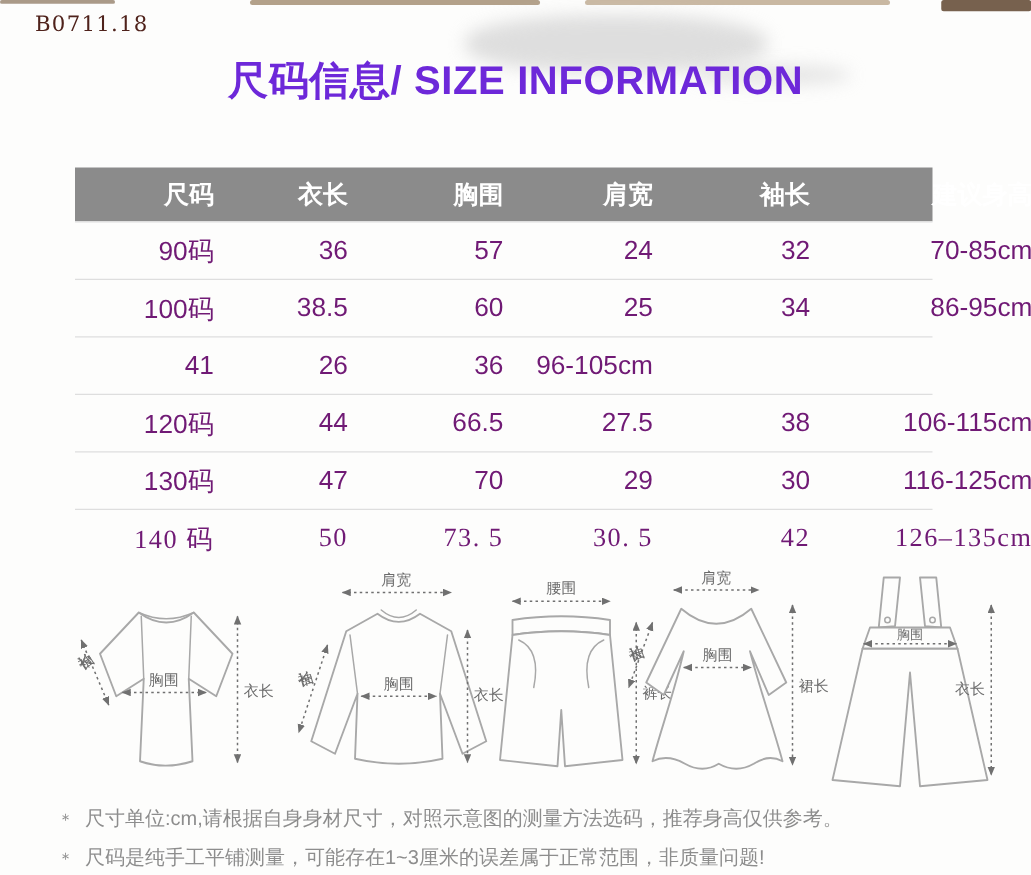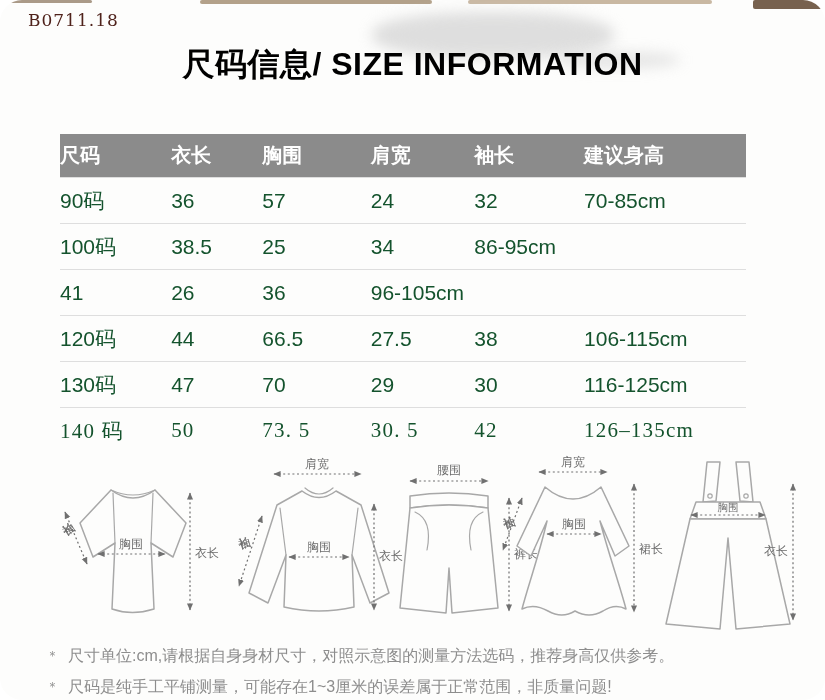--- a/index.html
+++ b/index.html
@@ -1,45 +1,44 @@
 <!DOCTYPE html>
 <html><head>
 <meta charset="utf-8">
 <style>
   html,body{margin:0;padding:0;}
   .page{
     position:relative;width:825px;height:700px;overflow:hidden;
     background:#fdfdfc;color:#2f2f2f;
     font-family:"Liberation Sans","DejaVu Sans",sans-serif;
-    border-radius:22px;
   }
   
   .artifact{position:absolute;border-radius:2px;}
   .a1{left:0;top:0;width:92px;height:3px;background:#8d7862;opacity:.75;}
   .a2{left:200px;top:0;width:232px;height:4px;background:#a08a6d;opacity:.8;}
   .a3{left:468px;top:0;width:244px;height:4px;background:#b29a7c;opacity:.7;}
   .a4{left:753px;top:0;width:72px;height:9px;background:#77614e;}
   .smudge{position:absolute;background:#d4d4d4;border-radius:45%;filter:blur(7px);}
   .s1{left:372px;top:12px;width:242px;height:46px;opacity:.75;}
   .s2{left:556px;top:52px;width:124px;height:16px;opacity:.6;}
   
   .code{
     position:absolute;left:28px;top:10px;font-size:17px;letter-spacing:1px;
     color:#4f221b;font-family:"DejaVu Serif","Liberation Serif",serif;
   }
   .title{
     position:absolute;left:0;right:0;top:22px;text-align:center;
-    font-size:32px;font-weight:bold;color:#000000;letter-spacing:.5px;
+    font-size:32px;font-weight:bold;color:#6d28d9;letter-spacing:.5px;
   }
   
   .table{position:absolute;left:60px;top:134px;width:686px;}
   .grid{display:grid;grid-template-columns:16.2% 13.3% 15.8% 15.1% 16% 23.6%;
-        align-items:center;text-align:left;}
+        align-items:center;text-align:right;gap:16px;}
   .thead{height:43px;background:#8b8b8b;color:#ffffff;font-size:20px;font-weight:600;}
-  .trow{height:45px;font-size:21px;color:#14532d;}
+  .trow{height:45px;font-size:21px;color:#701a75;}
   .trow:not(:first-of-type){border-top:1px solid #dedede;}
   .trow.alt{font-family:"Liberation Serif","DejaVu Serif",serif;letter-spacing:1.2px;}
   
   .diagrams{position:absolute;left:0;top:452px;width:825px;height:188px;}
   .diagrams svg{position:absolute;overflow:visible;}
   .garment{fill:#fdfdfc;stroke:#a8a8a8;stroke-width:1.5;stroke-linejoin:round;stroke-linecap:round;}
   .seam{fill:none;stroke:#a8a8a8;stroke-width:1.2;stroke-linecap:round;}
   .meas{fill:none;stroke:#707070;stroke-width:1.2;stroke-dasharray:2 2.6;}
   .dlabel{font-size:12px;fill:#6c6c6c;}
   .dlabel.sm{font-size:10.5px;}
@@ -78,20 +77,21 @@
       <div>90码</div>
       <div>36</div>
       <div>57</div>
       <div>24</div>
       <div>32</div>
       <div>70-85cm</div>
     </div>
     <div class="grid trow">
       <div>100码</div>
       <div>38.5</div>
+      <div>60</div>
       <div>25</div>
       <div>34</div>
       <div>86-95cm</div>
     </div>
     <div class="grid trow">
       <div>41</div>
       <div>26</div>
       <div>36</div>
       <div>96-105cm</div>
     </div>

